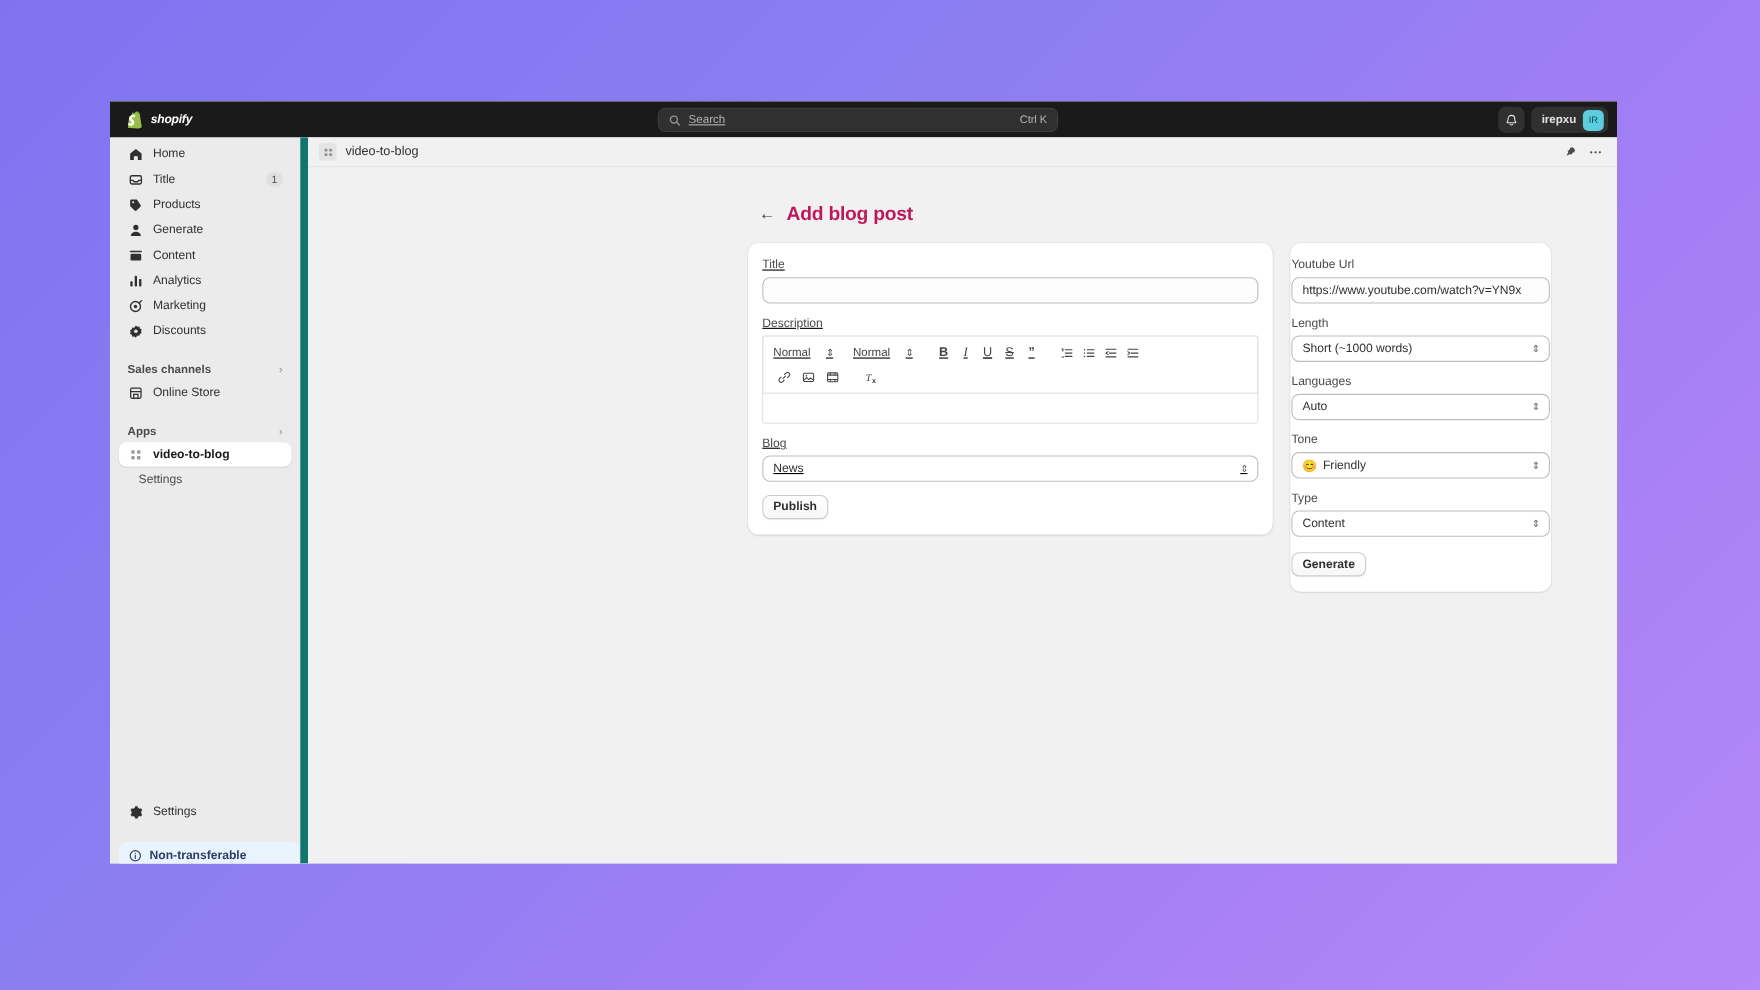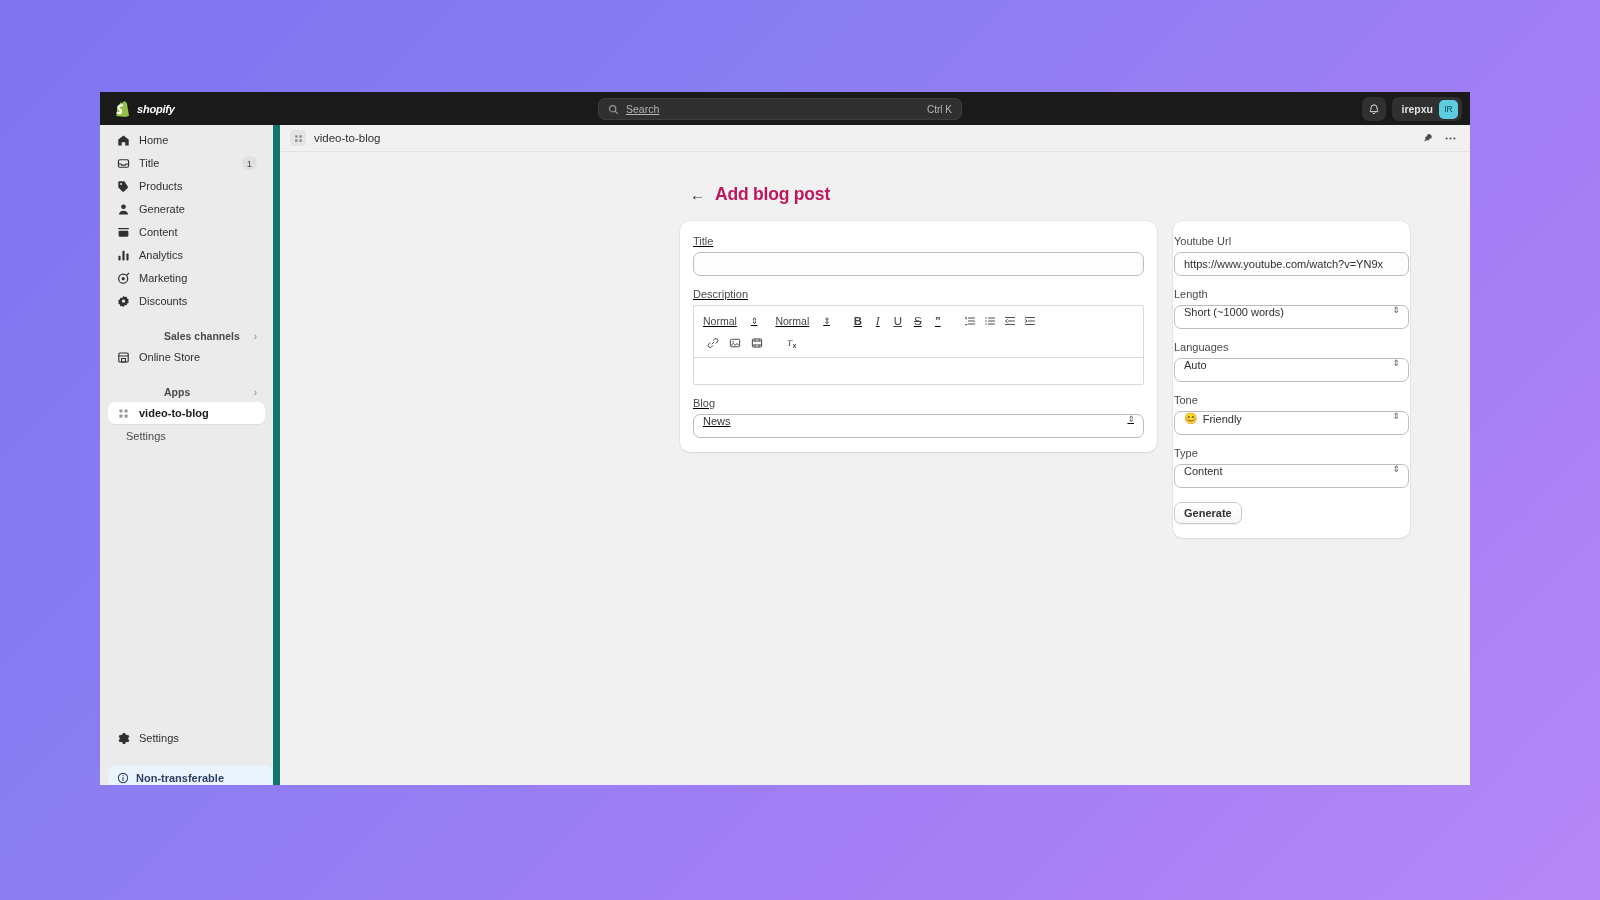--- a/index.html
+++ b/index.html
@@ -104,21 +104,21 @@
     background: #e0e0e0; border-radius: 7px;
     font-size: 9.5px; color: #4a4a4a;
     display: flex; align-items: center; justify-content: center;
   }
   .section-head {
     display: flex; align-items: center;
     height: 20px; padding: 0 8px;
     margin-top: 14px;
   }
   .section-head .sh-label {
-    font-size: 10.5px; font-weight: 700; color: #4a4a4a; flex: 1 1 auto; margin-left: 48px;
+    font-size: 10.5px; font-weight: 700; color: #4a4a4a; flex: 1 1 auto;
   }
   .section-head .sh-chev { font-size: 10px; color: #8a8a8a; }
   .sub-item {
     display: flex; align-items: center;
     height: 22px; padding: 0 8px 0 18px;
     border-radius: 7px; margin-bottom: 1px;
   }
   .sub-item .si-label { font-size: 11px; color: #4a4a4a; }
   #settings-row {
     position: absolute; left: 8px; bottom: 36px;
@@ -193,21 +193,21 @@
   .ftext {
     width: 100%; height: 24px;
     border: 1px solid #babec3; border-radius: 7px;
     background: #fdfdfd; font-size: 11px; color: #303030;
     padding: 0 9px; outline: none;
     font-family: "Liberation Sans", sans-serif;
   }
   .fselect {
     position: relative; width: 100%; height: 24px;
     border: 1px solid #babec3; border-radius: 7px;
-    background: #fff; display: flex; align-items: flex-start;
+    background: #fff; display: flex; align-items: center;
     padding: 0 9px; font-size: 11px; color: #303030;
   }
   .fselect .sv { flex: 1 1 auto; display: flex; align-items: center; gap: 5px; }
   .fselect .chev { color: #5c5f62; font-size: 9px; line-height: 1; letter-spacing: -1px; }
 
   
   .editor-wrap { border: 1px solid #d6dade; border-radius: 2px; }
   .editor-toolbar {
     border-bottom: 1px solid #d6dade;
     padding: 6px 9px 5px 9px;
@@ -544,20 +544,23 @@
         </div>
 
         <div class="field">
           <span class="flabel">Blog</span>
           <div class="fselect">
             <span class="sv">News</span>
             <span class="chev">⇕</span>
           </div>
         </div>
 
+        <div>
+          <span class="btn">Publish</span>
+        </div>
       </div>
 
       <div class="card" id="right-card">
 
         <div class="field">
           <span class="flabel">Youtube Url</span>
           <input class="ftext" type="text" value="https://www.youtube.com/watch?v=YN9x" style="">
         </div>
 
         <div class="field">

